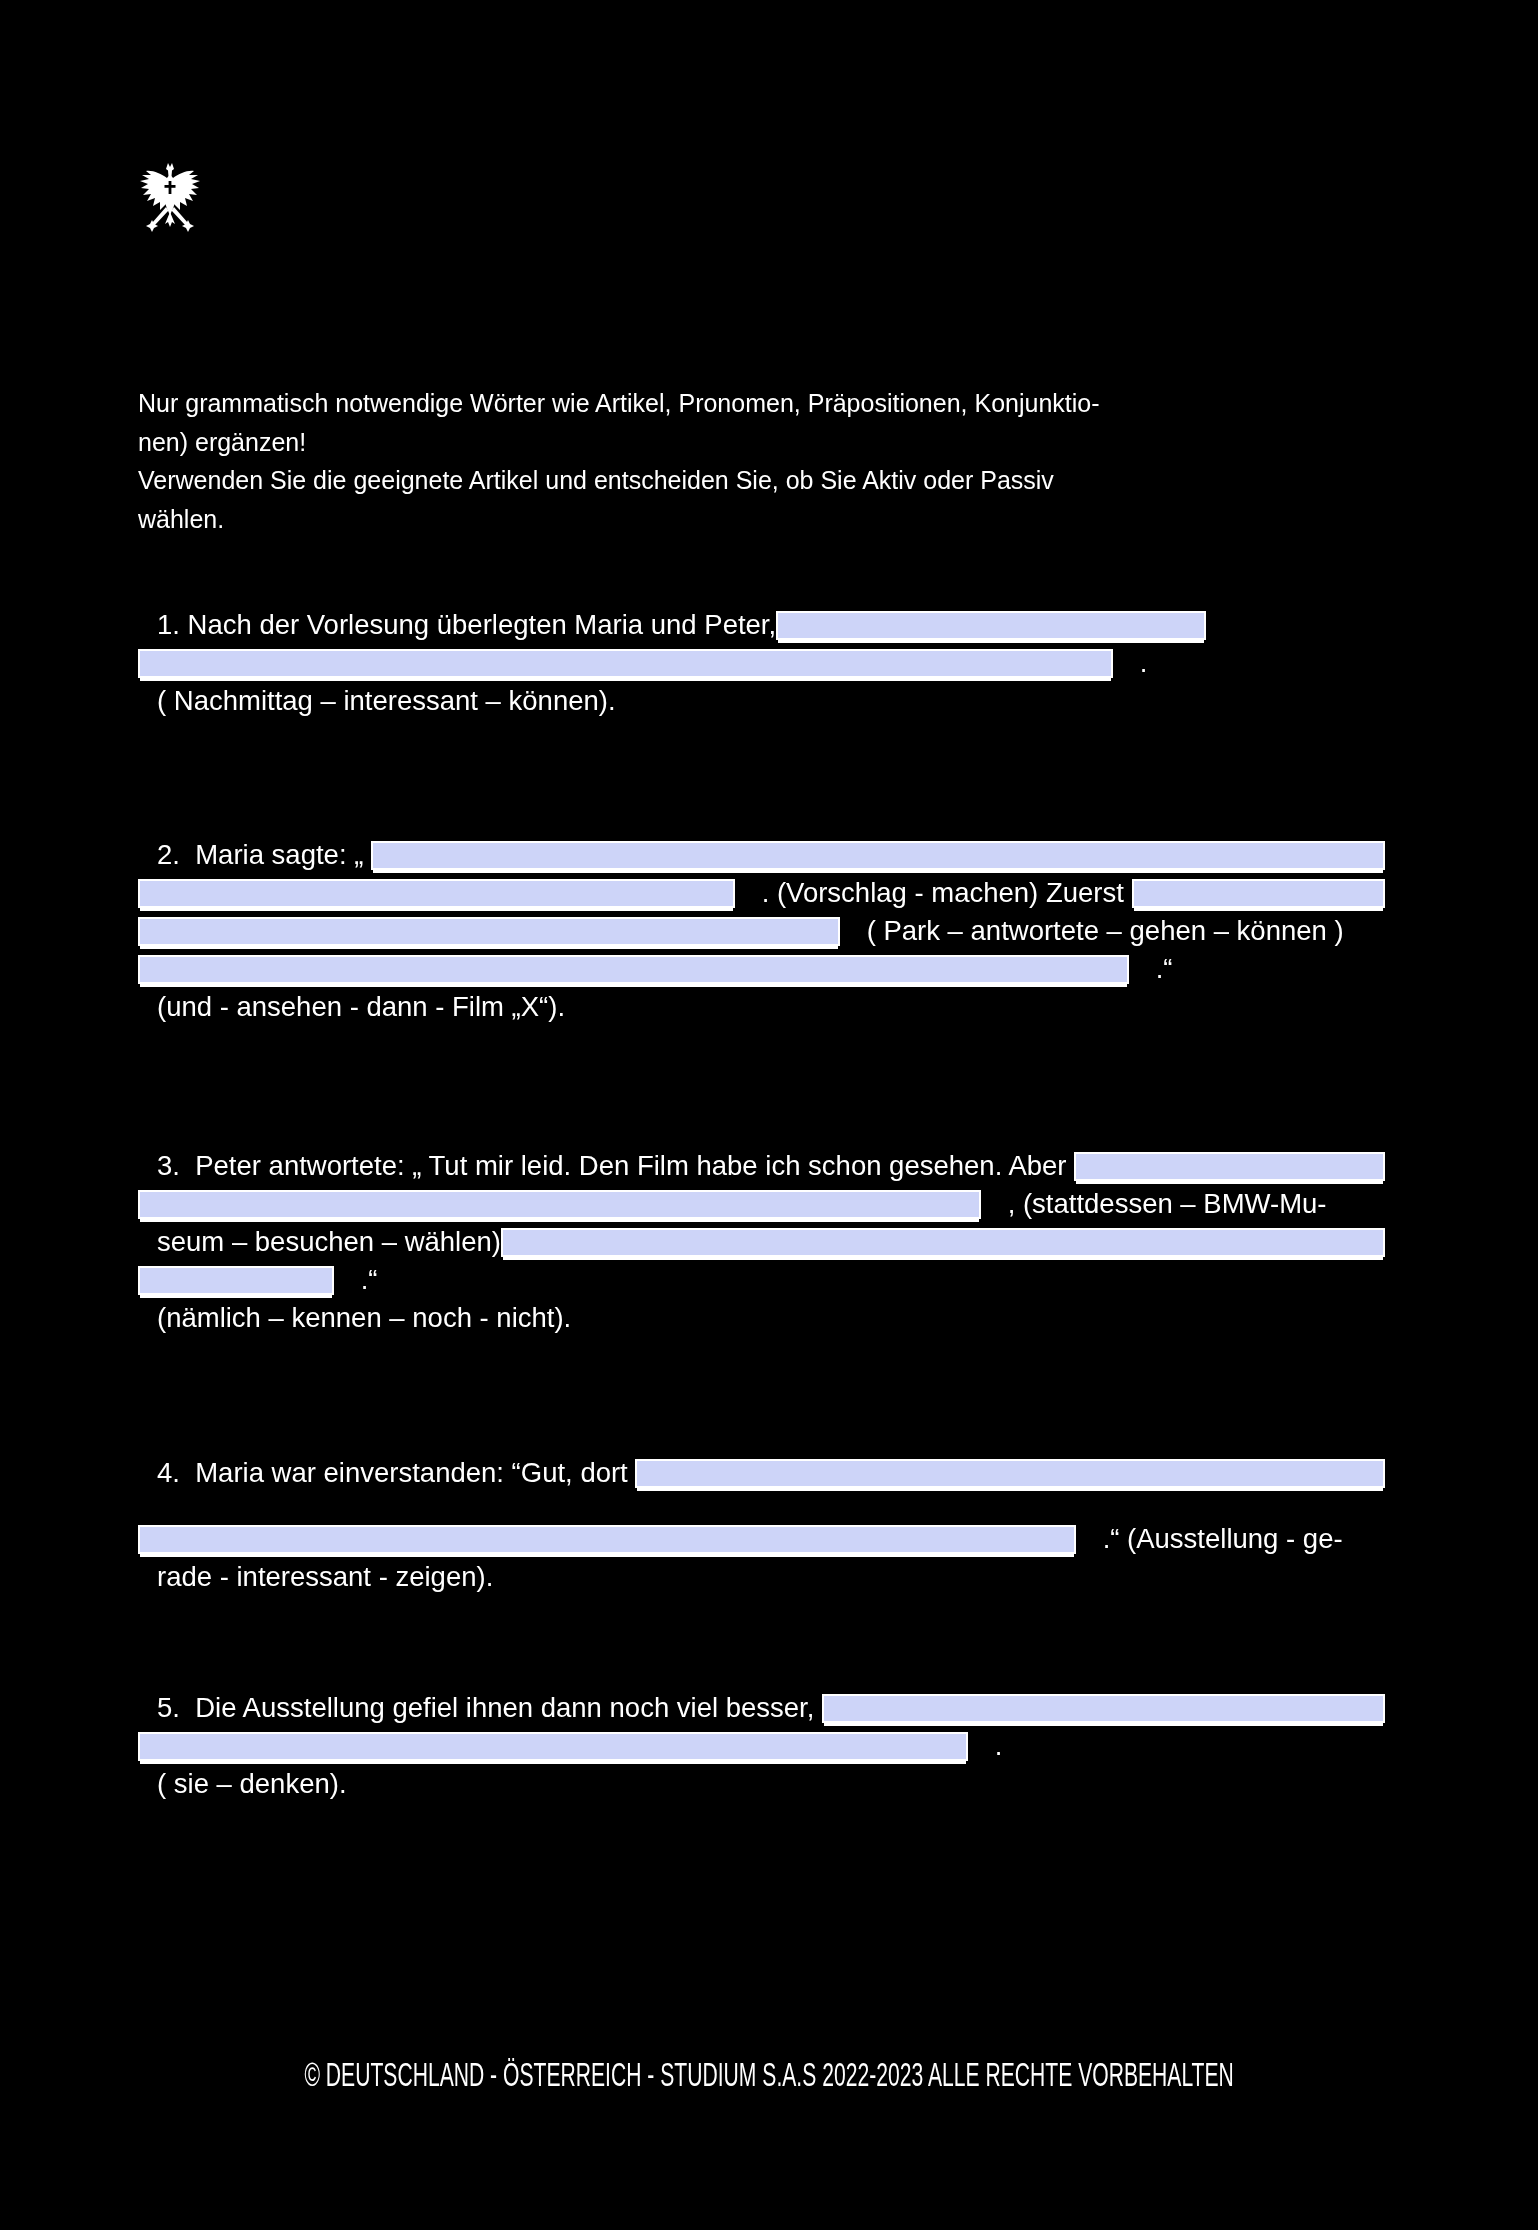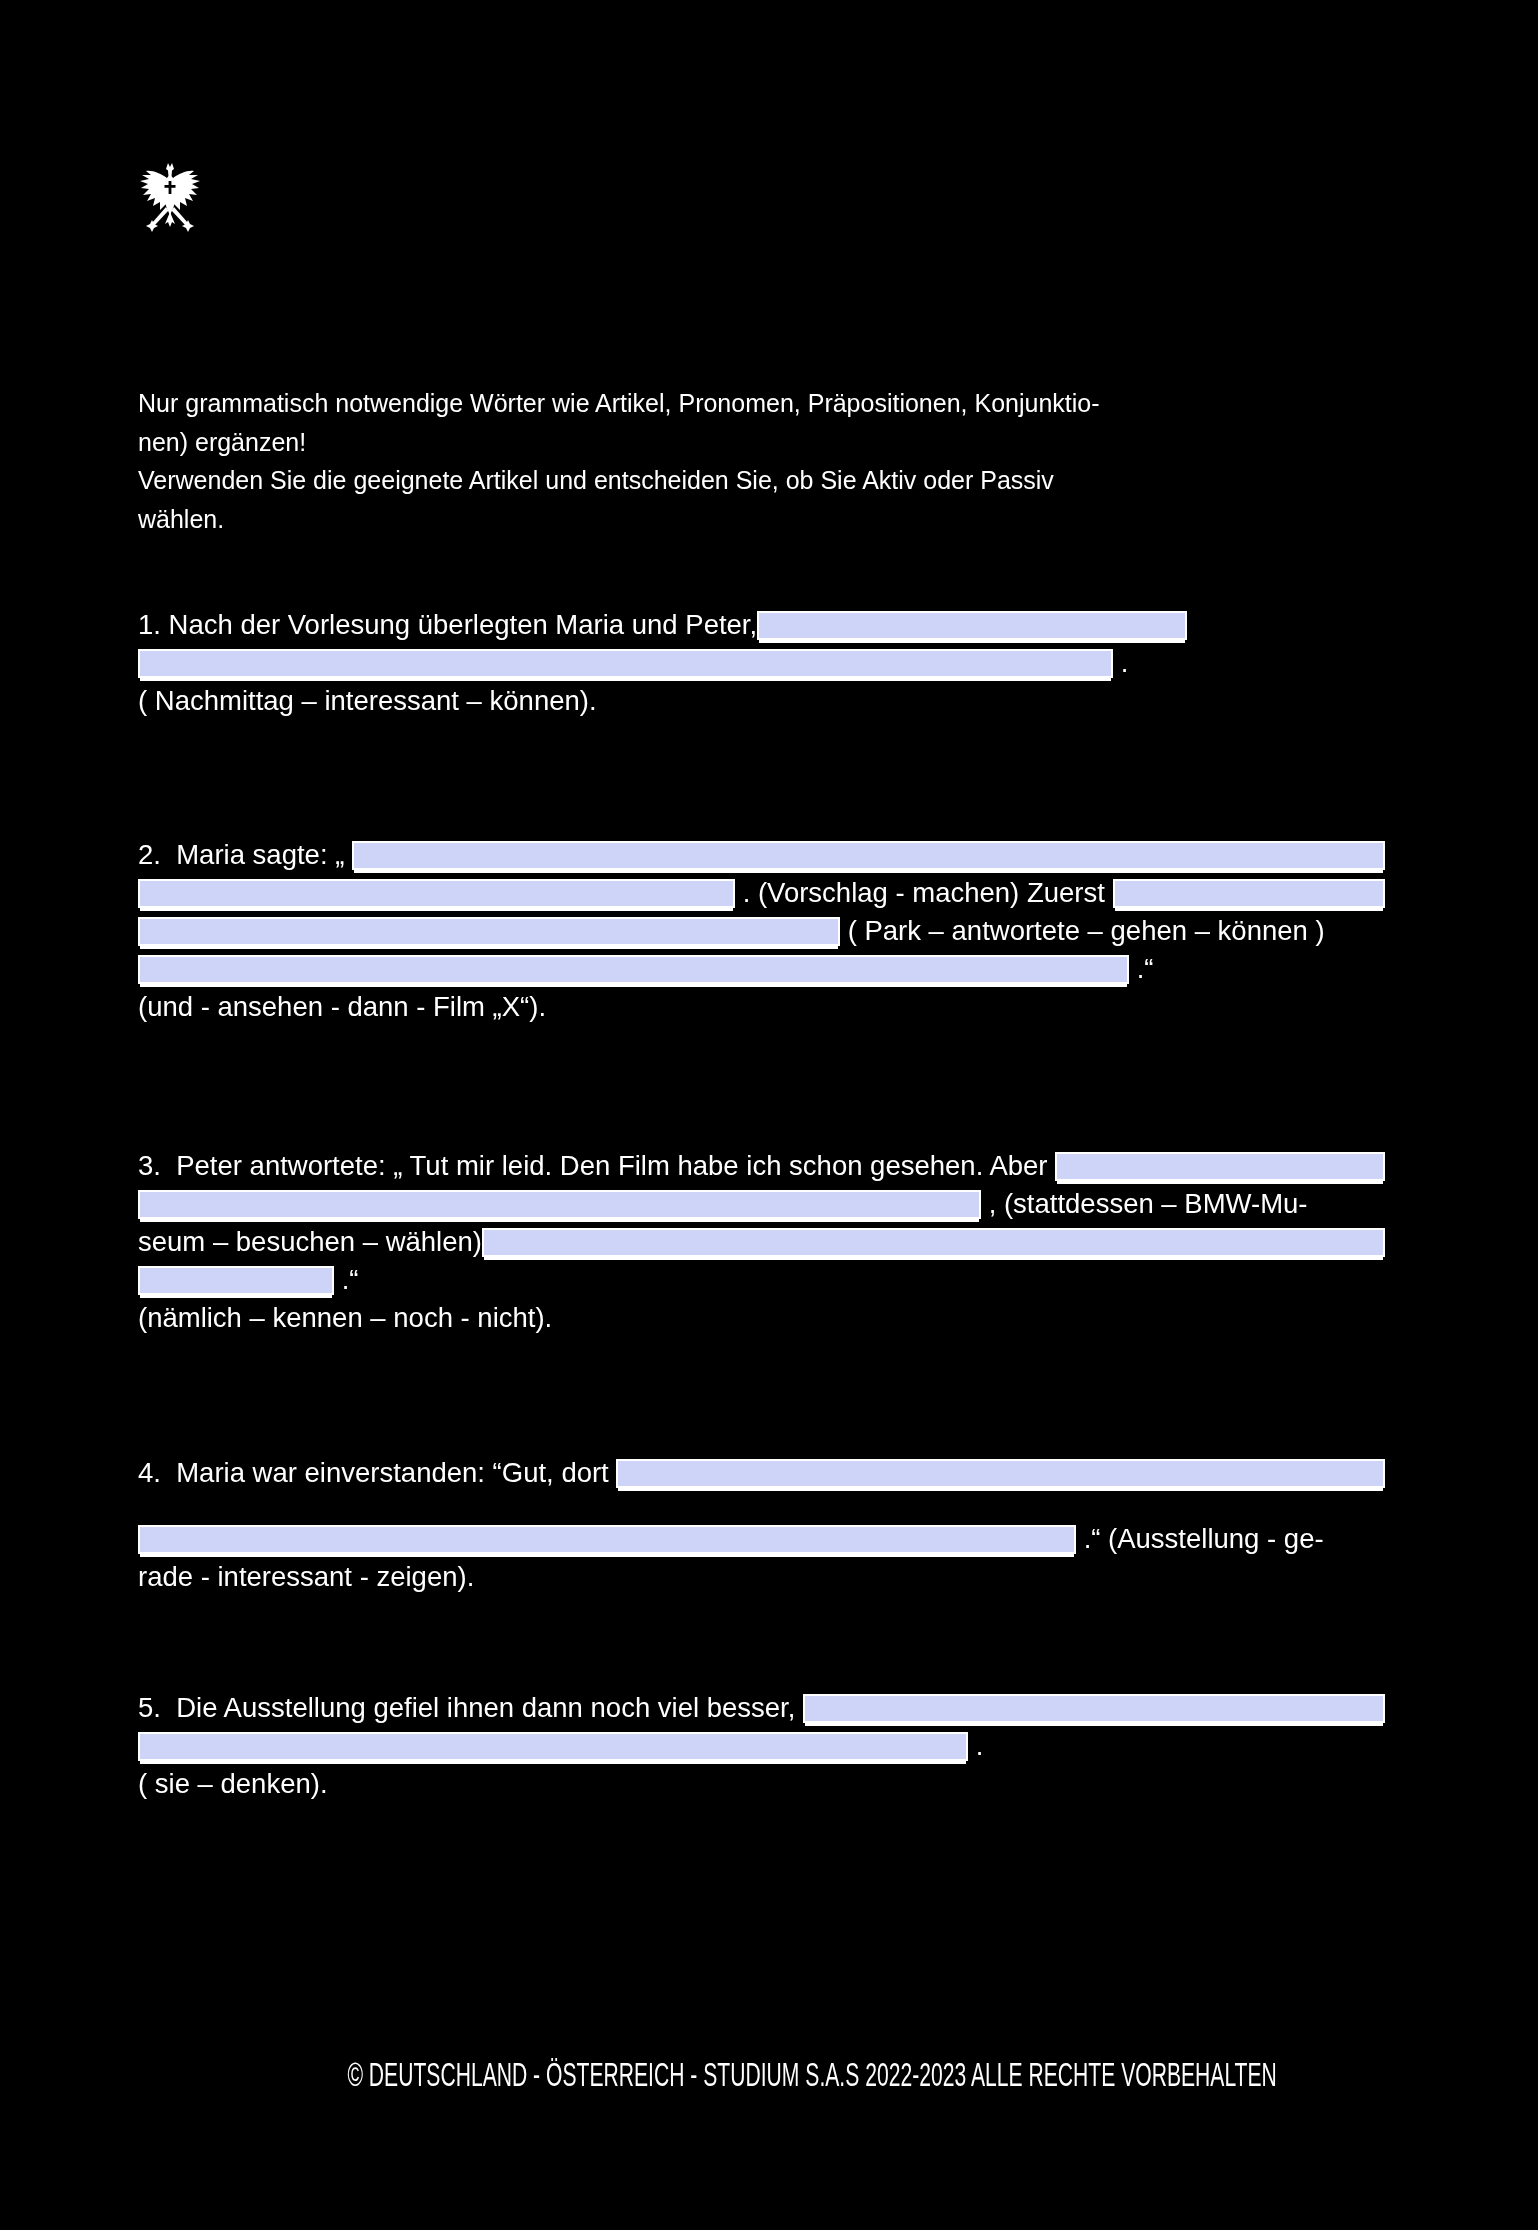--- a/index.html
+++ b/index.html
@@ -9,26 +9,26 @@
   .instructions{position:absolute;left:138px;top:384px;width:1270px;
         font-size:25px;line-height:38.5px;}
   .iline{white-space:pre;}
   .questions{position:absolute;left:138px;top:606px;width:1247px;}
   .question{margin:0;}
   .question:nth-of-type(1){margin-bottom:116px;}
   .question:nth-of-type(2){margin-bottom:121px;}
   .question:nth-of-type(3){margin-bottom:117px;text-align:right;}
   .question:nth-of-type(4){margin-bottom:93px;}
   .qline{display:flex;align-items:center;height:38px;font-size:27.5px;}
-  .qtext{white-space:pre;flex:0 0 auto;}
+  .qtext{white-space:pre;flex:0 0 auto;margin-left:19px;}
   .blank{flex:0 0 auto;height:29px;box-sizing:border-box;
         border:2px solid #ffffff;box-shadow:0 5px 0 -2px #ffffff;}
   .blank.flex{flex:1 1 auto;}
   .spacer{height:28px;}
-  .footer{position:absolute;left:0;top:2057px;width:100%;text-align:right;}
+  .footer{position:absolute;left:0;top:2057px;width:100%;text-align:center;}
   .footer-text{display:inline-block;font-size:33px;line-height:36px;white-space:pre;
         transform:scaleX(0.64);transform-origin:50% 50%;font-weight:400;}
 </style>
 </head>
 <body>
 
 <div class="page">
 
   <div class="emblem">
     <svg width="62" height="72" viewBox="0 0 62 72">

